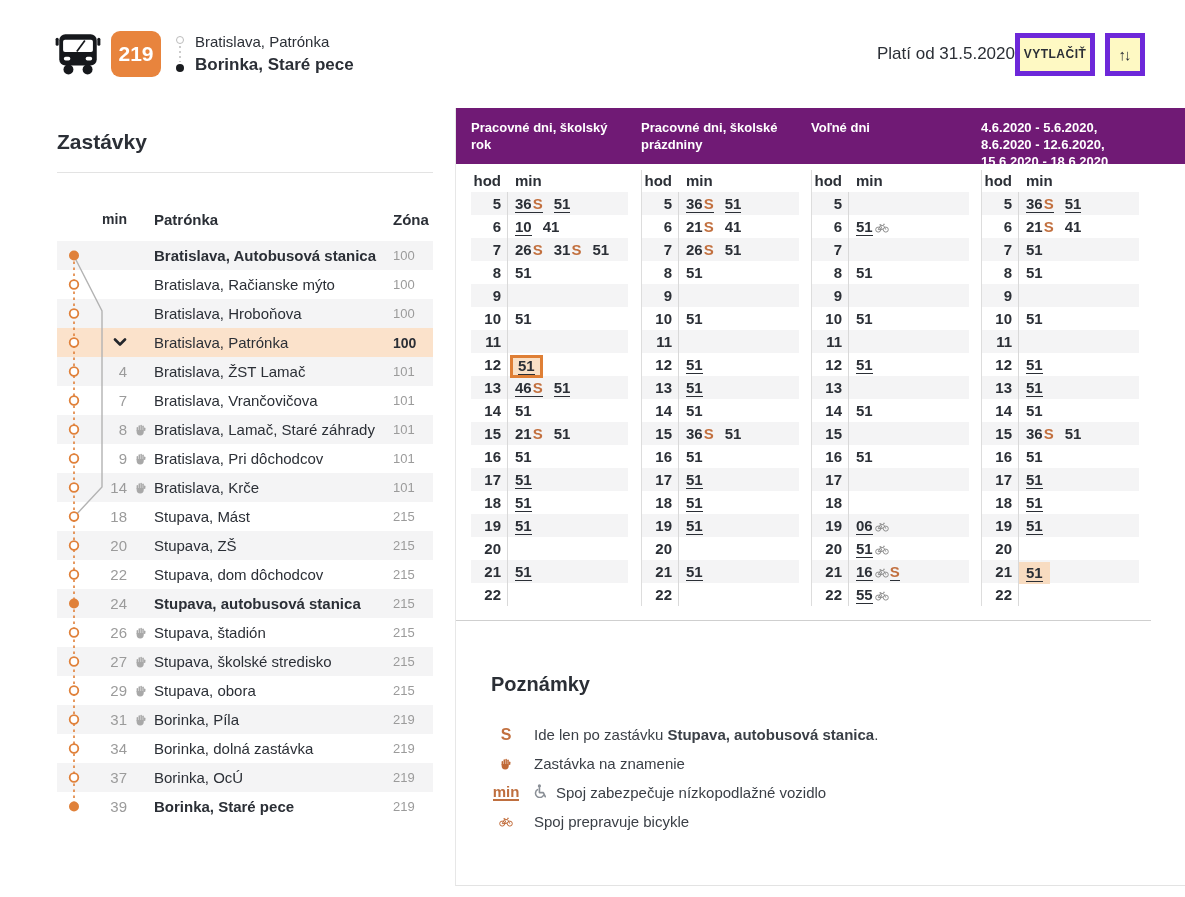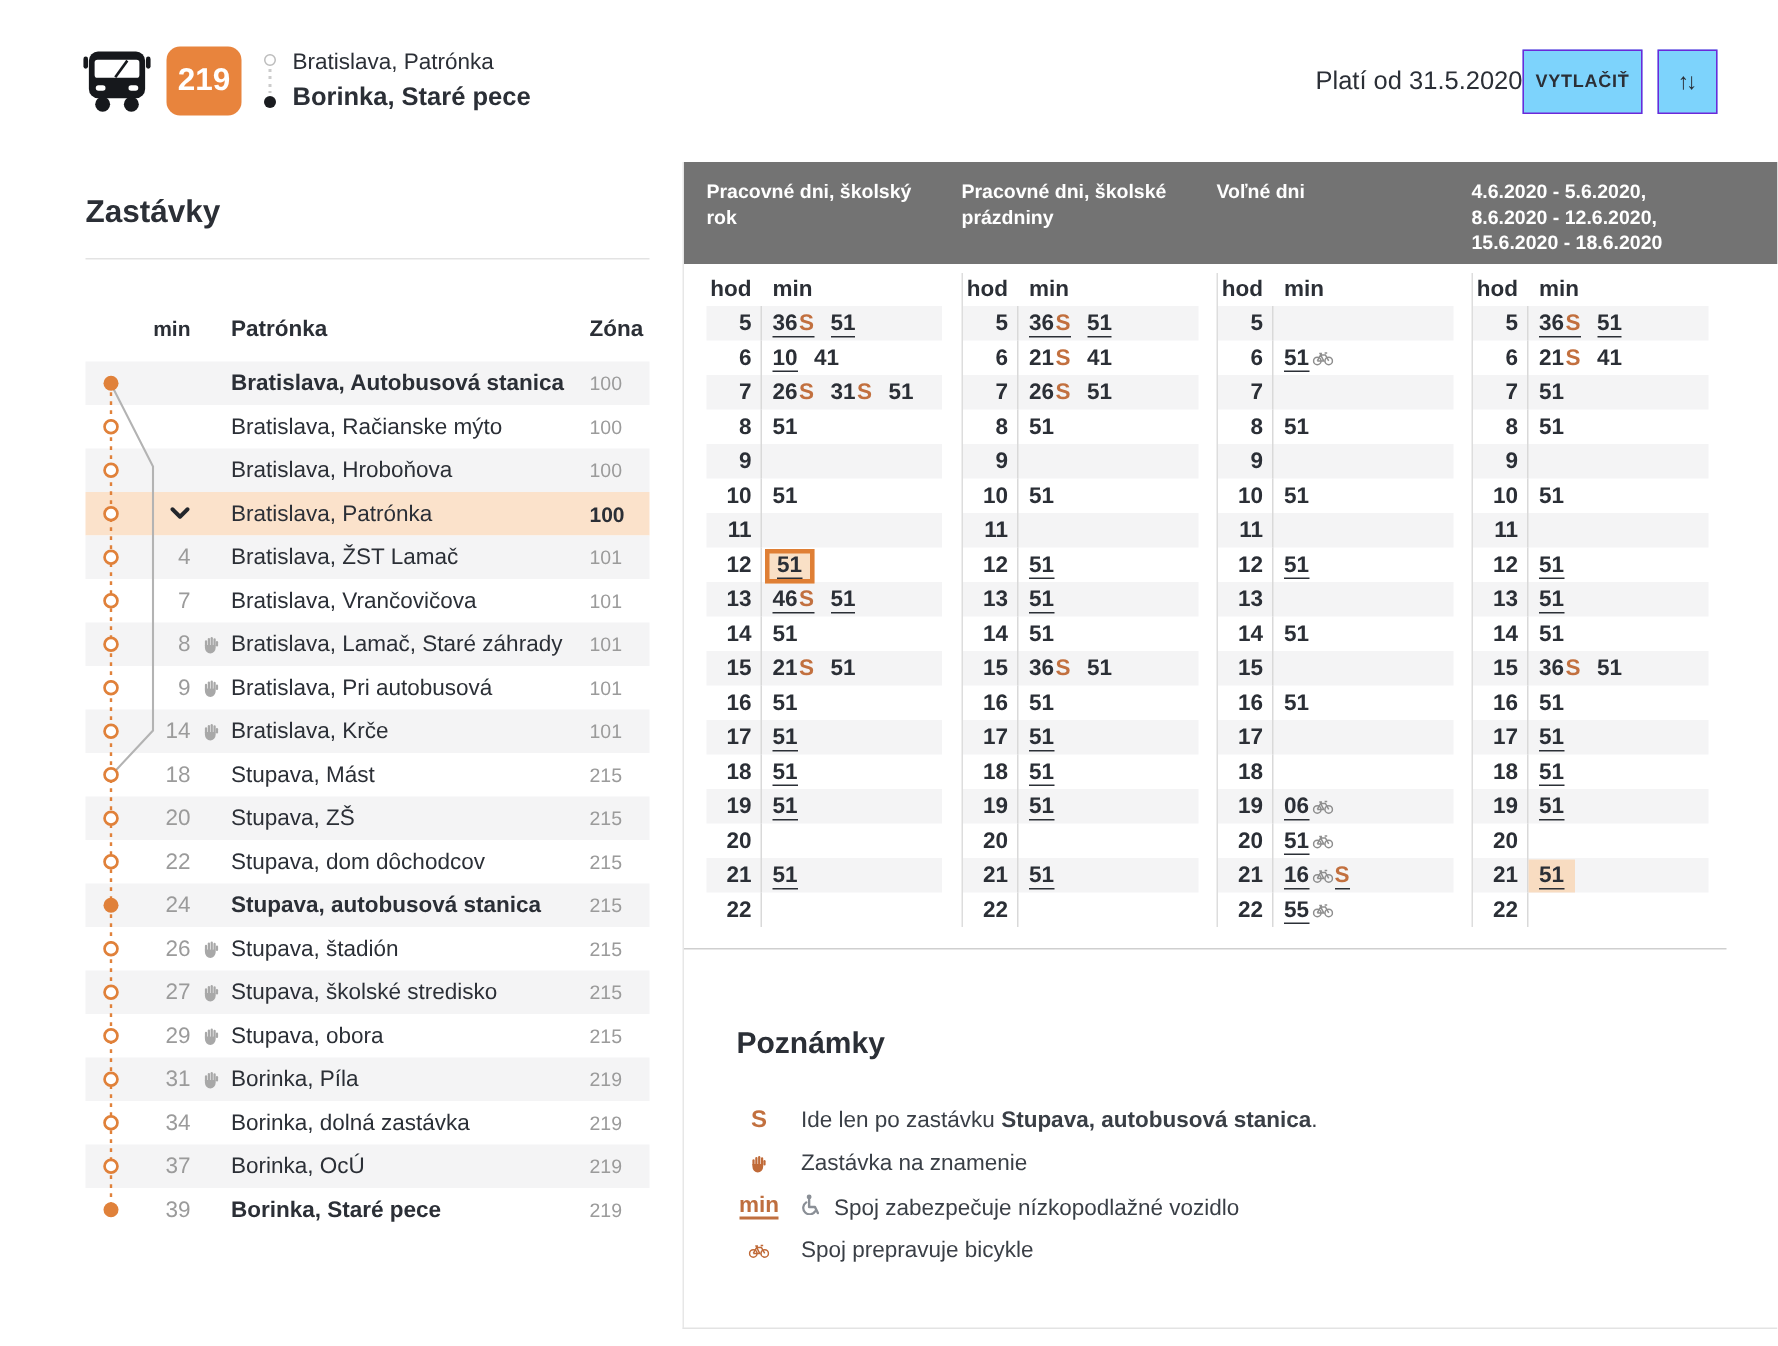--- a/index.html
+++ b/index.html
@@ -9,21 +9,21 @@
   .bus-icon{width:46px;height:44px;margin-right:10px;flex:none}
   .badge{width:50px;height:46px;background:#e8843d;border-radius:9px;color:#fff;font-weight:700;font-size:21px;display:flex;align-items:center;justify-content:center;margin-right:15px;flex:none}
   .mini-route{display:flex;flex-direction:column;align-items:center;height:42px;margin-right:11px;padding:3px 0}
   .mr-circle{width:8px;height:8px;border:1.7px solid #bcbcbc;border-radius:50%;flex:none}
   .mr-dots{width:2px;flex:1;background:repeating-linear-gradient(#cccccc 0 2px,transparent 2px 5px);margin:2px 0}
   .mr-dot{width:8px;height:8px;background:#1a1c20;border-radius:50%;flex:none}
   .route-names .origin{font-size:15px;margin-bottom:5px}
   .route-names .dest{font-size:17px;font-weight:700}
   .topbar-right{margin-left:auto;display:flex;align-items:center}
   .valid{font-size:17px;}
-  .btn{background:#7dd3fc;border:1px solid #6d28d9;height:43px;display:flex;align-items:center;justify-content:center;cursor:pointer;color:#2b2f36}
+  .btn{background:#fef9c3;border:5px solid #6d28d9;height:43px;display:flex;align-items:center;justify-content:center;cursor:pointer;color:#2b2f36}
   .btn-print{width:80px;font-size:12px;font-weight:700;letter-spacing:.5px;margin-right:10px}
   .btn-sort{width:40px;font-size:15px;font-weight:700;letter-spacing:-2px;padding-right:2px}
   
   .content{display:flex;align-items:flex-start;height:789px}
   
   .stops-panel{width:455px;padding:12px 22px 0 57px;flex:none}
   .sp-title{font-size:21px;font-weight:700;margin:10px 0 18px}
   .sp-rule{border:none;border-top:1px solid #e3e3e3}
   .sp-cols{display:flex;align-items:center;height:44px;margin-top:24px;padding-left:40px;font-weight:700}
   .sp-col-min{width:30px;text-align:right;font-size:14px}
@@ -35,21 +35,21 @@
   .selected{background:#fbe2cb}
   .c-min{width:30px;text-align:right;font-size:15px;color:#9b9b9b;display:flex;justify-content:flex-end;align-items:center}
   .c-hand{width:27px;display:flex;justify-content:center;align-items:center}
   .c-name{flex:1;font-size:15px;white-space:nowrap}
   .bold{font-weight:700}
   .c-zone{width:40px;text-align:left;font-size:13px;color:#9b9b9b}
   .selected .c-zone{color:#2b2f36;font-weight:700;font-size:14px}
   .route-svg{position:absolute;left:0;top:0;pointer-events:none}
   
   .right-panel{flex:1;border-left:1px solid #e7e7e7;border-bottom:1px solid #e3e3e3;height:778px}
-  .band{background:#737373;height:68px;display:flex;padding:12px 0 0 15px;color:#fff}
+  .band{background:#701a75;height:56px;display:flex;padding:12px 0 0 15px;color:#fff}
   .band-title{width:170px;font-size:13px;font-weight:700;line-height:1.3;padding-right:14px;white-space:normal}
   .tt-blocks{display:flex;width:695px;padding:6px 0 14px 15px;border-bottom:1px solid #cfcfcf}
   .tt-block{width:170px}
   .tt-block + .tt-block{border-left:1px solid #ddd}
   .tt-row{display:flex;height:23px;line-height:23px;width:157px}
   .tt-head{font-weight:700;height:22px;line-height:22px}
   .tt-hod{width:30px;text-align:right;font-size:15px;font-weight:600;flex:none}
   .tt-head .tt-hod{font-weight:700}
   .tt-min{flex:1;border-left:1px solid #d9d9d9;margin-left:6px;padding-left:7px;font-size:15px;white-space:nowrap}
   .tt-min-h{margin-left:14px;font-size:15px}
@@ -201,21 +201,21 @@
               <g fill="#a8a8a8">
                 <rect x="1.6" y="2.9" width="1.5" height="4.4" rx="0.75"></rect>
                 <rect x="3.5" y="1.3" width="1.5" height="5.4" rx="0.75"></rect>
                 <rect x="5.4" y="0.7" width="1.5" height="5.9" rx="0.75"></rect>
                 <rect x="7.3" y="1.5" width="1.5" height="5.2" rx="0.75"></rect>
                 <path d="M1.6 6 h7.2 v1.6 a3.6 4 0 0 1 -7.2 0 z"></path>
                 <rect x="8.9" y="3.4" width="1.5" height="3.6" rx="0.75"></rect>
               </g>
             </svg>
           </span>
-          <span class="c-name">Bratislava, Pri autobusová</span>
+          <span class="c-name">Bratislava, Pri dôchodcov</span>
           <span class="c-zone">101</span>
         </div>
         <div class="stop-row stripe">
           <span class="c-min">14</span>
           <span class="c-hand">
             <svg width="12" height="12" viewBox="0 0 12 12">
               <g fill="#a8a8a8">
                 <rect x="1.6" y="2.9" width="1.5" height="4.4" rx="0.75"></rect>
                 <rect x="3.5" y="1.3" width="1.5" height="5.4" rx="0.75"></rect>
                 <rect x="5.4" y="0.7" width="1.5" height="5.9" rx="0.75"></rect>

